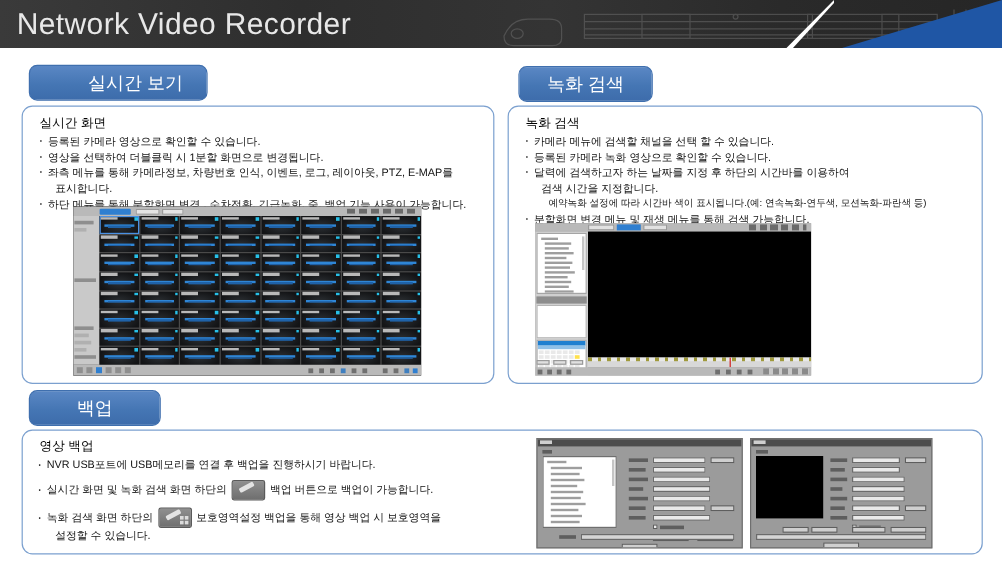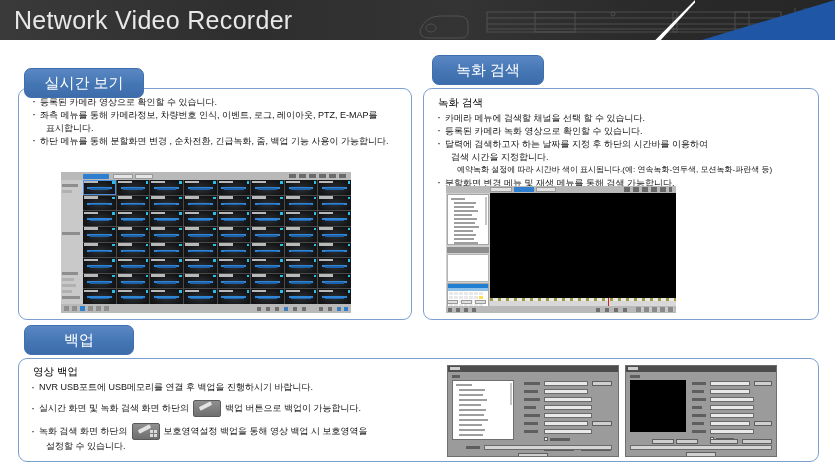--- a/index.html
+++ b/index.html
@@ -163,26 +163,28 @@
       <rect x="320" y="12" width="14" height="20"></rect>
       <circle cx="198" cy="14" r="2"></circle>
       <path d="M380 8 v26 M390 8 v26 M400 8 v26"></path>
     </g>
   </svg>
   <div class="hdr-white"></div>
   <div class="hdr-blue"></div>
   <div class="hdr-title">Network Video Recorder</div>
 </div>
 
-<div class="badge" style="left:24px;top:68px;width:118px;">실시간 보기</div>
+<div class="badge" style="left:24px;top:54px;width:118px;padding-left:29px;">실시간 보기</div>
 
 <div class="panel" style="left:18px;top:88px;width:394px;height:232px;">
   <div style="padding:7px 0 0 12px;">
+    <div class="blk-title">실시간 화면</div>
     <ul class="bullets">
       <li class="b">등록된 카메라 영상으로 확인할 수 있습니다.</li>
+      <li class="b">영상을 선택하여 더블클릭 시 1분할 화면으로 변경됩니다.</li>
       <li class="b">좌측 메뉴를 통해 카메라정보, 차량번호 인식, 이벤트, 로그, 레이아웃, PTZ, E-MAP를</li>
       <li class="nb">표시합니다.</li>
       <li class="b">하단 메뉴를 통해 분할화면 변경 , 순차전환, 긴급녹화, 줌, 백업 기능 사용이 가능합니다.</li>
     </ul>
   </div>
 
   <div class="shot" style="left:42px;top:83px;width:290px;height:141px;">
     <div class="lv-top">
       <div class="lv-tab"></div>
       <div class="lv-tab2"></div>

